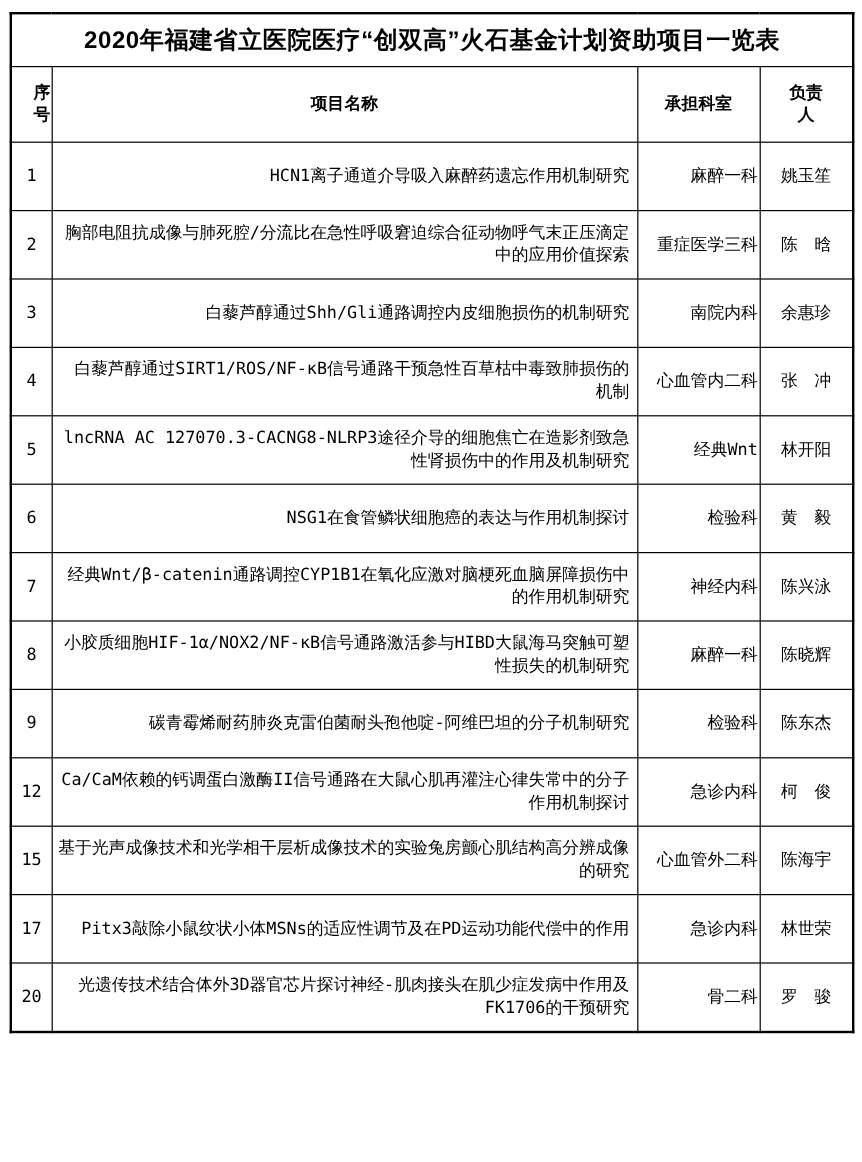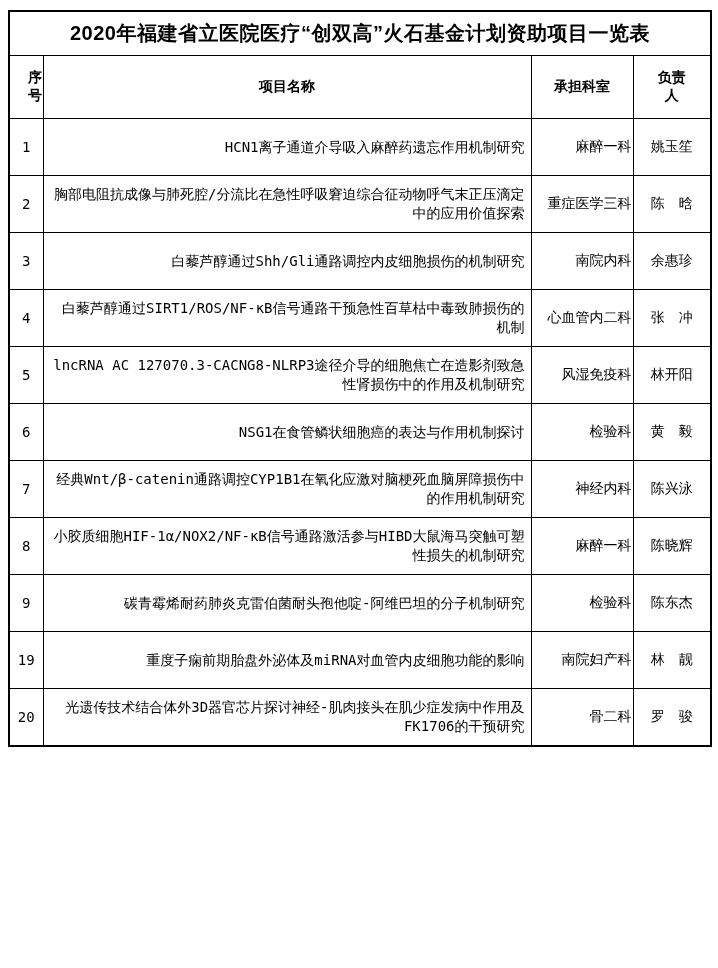--- a/index.html
+++ b/index.html
@@ -113,21 +113,21 @@
         </tr>
         <tr>
           <td class="cell-no">4</td>
           <td class="cell-project">白藜芦醇通过SIRT1/ROS/NF-κB信号通路干预急性百草枯中毒致肺损伤的机制</td>
           <td class="cell-department">心血管内二科</td>
           <td class="cell-leader">张　冲</td>
         </tr>
         <tr>
           <td class="cell-no">5</td>
           <td class="cell-project">lncRNA AC 127070.3-CACNG8-NLRP3途径介导的细胞焦亡在造影剂致急性肾损伤中的作用及机制研究</td>
-          <td class="cell-department">风湿免疫科</td>
+          <td class="cell-department">经典Wnt</td>
           <td class="cell-leader">林开阳</td>
         </tr>
         <tr>
           <td class="cell-no">6</td>
           <td class="cell-project">NSG1在食管鳞状细胞癌的表达与作用机制探讨</td>
           <td class="cell-department">检验科</td>
           <td class="cell-leader">黄　毅</td>
         </tr>
         <tr>
           <td class="cell-no">7</td>
@@ -141,24 +141,36 @@
           <td class="cell-department">麻醉一科</td>
           <td class="cell-leader">陈晓辉</td>
         </tr>
         <tr>
           <td class="cell-no">9</td>
           <td class="cell-project">碳青霉烯耐药肺炎克雷伯菌耐头孢他啶-阿维巴坦的分子机制研究</td>
           <td class="cell-department">检验科</td>
           <td class="cell-leader">陈东杰</td>
         </tr>
         <tr>
-          <td class="cell-no">19</td>
-          <td class="cell-project">重度子痫前期胎盘外泌体及miRNA对血管内皮细胞功能的影响</td>
-          <td class="cell-department">南院妇产科</td>
-          <td class="cell-leader">林　靓</td>
+          <td class="cell-no">12</td>
+          <td class="cell-project">Ca/CaM依赖的钙调蛋白激酶II信号通路在大鼠心肌再灌注心律失常中的分子作用机制探讨</td>
+          <td class="cell-department">急诊内科</td>
+          <td class="cell-leader">柯　俊</td>
+        </tr>
+        <tr>
+          <td class="cell-no">15</td>
+          <td class="cell-project">基于光声成像技术和光学相干层析成像技术的实验兔房颤心肌结构高分辨成像的研究</td>
+          <td class="cell-department">心血管外二科</td>
+          <td class="cell-leader">陈海宇</td>
+        </tr>
+        <tr>
+          <td class="cell-no">17</td>
+          <td class="cell-project">Pitx3敲除小鼠纹状小体MSNs的适应性调节及在PD运动功能代偿中的作用</td>
+          <td class="cell-department">急诊内科</td>
+          <td class="cell-leader">林世荣</td>
         </tr>
         <tr>
           <td class="cell-no">20</td>
           <td class="cell-project">光遗传技术结合体外3D器官芯片探讨神经-肌肉接头在肌少症发病中作用及FK1706的干预研究</td>
           <td class="cell-department">骨二科</td>
           <td class="cell-leader">罗　骏</td>
         </tr>
       </tbody>
   </table>
 </div>

